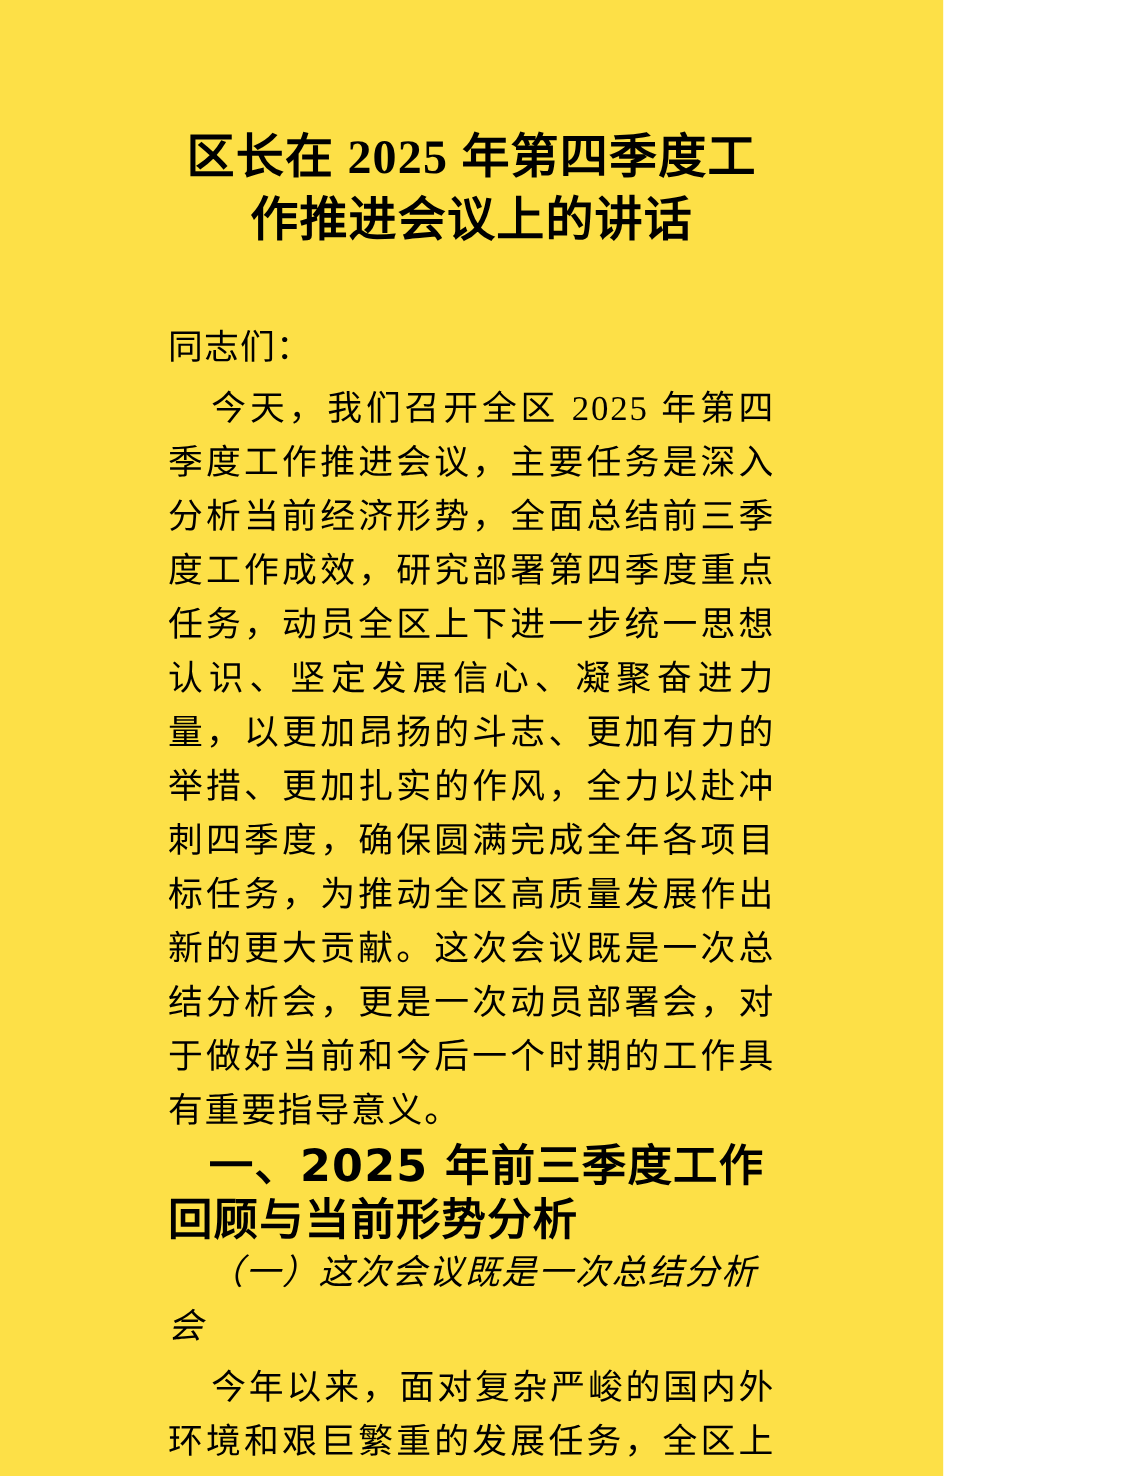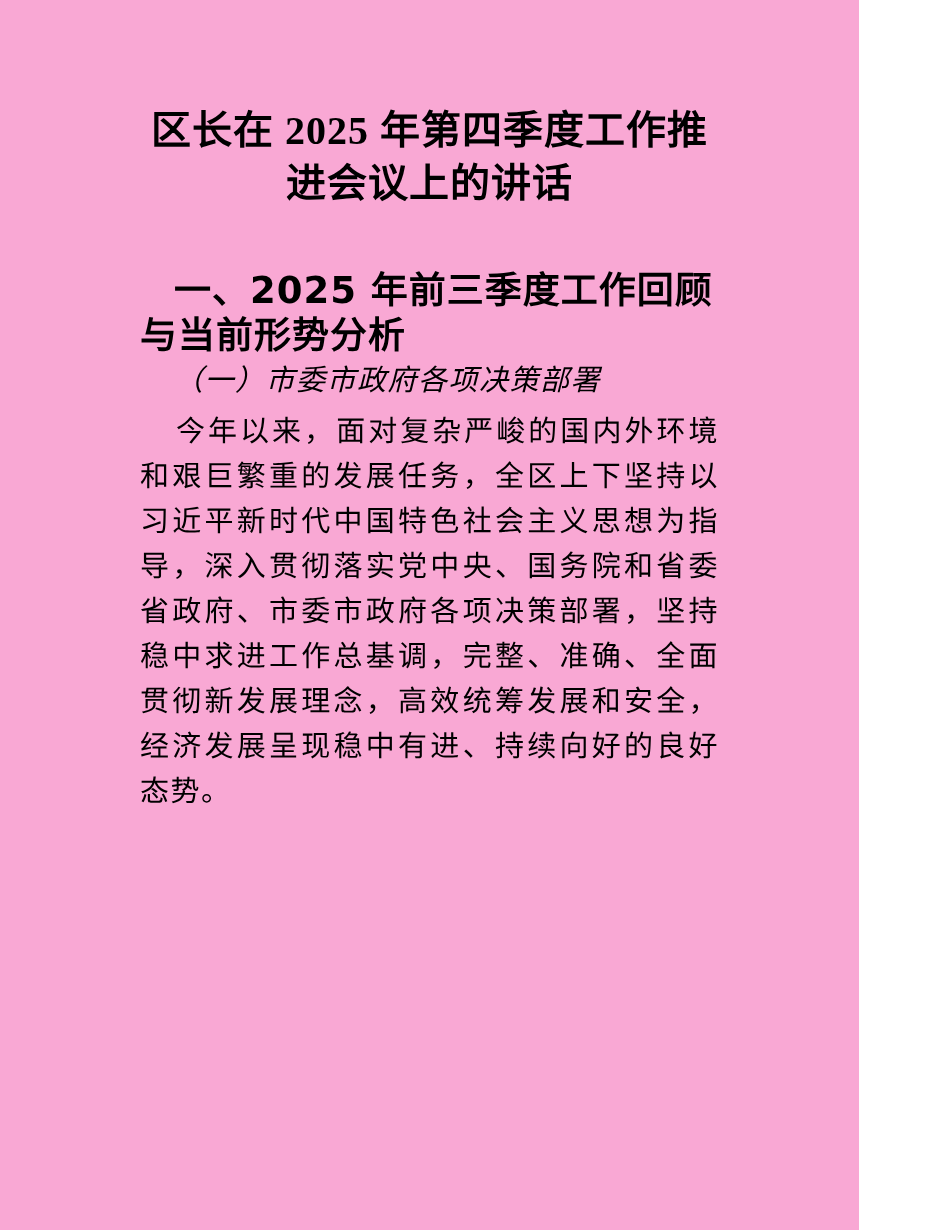--- a/index.html
+++ b/index.html
@@ -2,24 +2,24 @@
 <html lang="zh-CN"><head>
 <meta charset="utf-8">
 <style>
   html, body {
     margin: 0;
     padding: 0;
     background: #ffffff;
   }
   .page {
     position: relative;
-    width: 859px;
+    width: 786px;
     height: 1230px;
     box-sizing: border-box;
-    background: #f9a8d4;
+    background: #fde047;
     color: #000000;
     padding: 104px 140px 0 140px;
     overflow: hidden;
     font-family: "Liberation Serif", "DejaVu Serif", serif;
   }
   .title {
     margin: 0 0 58px 0;
     font-size: 40px;
     line-height: 53px;
     font-weight: bold;
@@ -62,21 +62,23 @@
     letter-spacing: 1.5px;
   }
 </style>
 </head>
 <body>
 
 <div class="page">
 
   <h1 class="title">区长在 2025 年第四季度工作推进会议上的讲话</h1>
 
+  <p class="salutation">同志们：</p>
 
+  <p class="para indent">今天，我们召开全区 2025 年第四季度工作推进会议，主要任务是深入分析当前经济形势，全面总结前三季度工作成效，研究部署第四季度重点任务，动员全区上下进一步统一思想认识、坚定发展信心、凝聚奋进力量，以更加昂扬的斗志、更加有力的举措、更加扎实的作风，全力以赴冲刺四季度，确保圆满完成全年各项目标任务，为推动全区高质量发展作出新的更大贡献。这次会议既是一次总结分析会，更是一次动员部署会，对于做好当前和今后一个时期的工作具有重要指导意义。</p>
 
   <h2 class="h-section">一、2025 年前三季度工作回顾与当前形势分析</h2>
 
-  <h3 class="h-sub">（一）市委市政府各项决策部署</h3>
+  <h3 class="h-sub">（一）这次会议既是一次总结分析会</h3>
 
   <p class="para indent">今年以来，面对复杂严峻的国内外环境和艰巨繁重的发展任务，全区上下坚持以习近平新时代中国特色社会主义思想为指导，深入贯彻落实党中央、国务院和省委省政府、市委市政府各项决策部署，坚持稳中求进工作总基调，完整、准确、全面贯彻新发展理念，高效统筹发展和安全，经济发展呈现稳中有进、持续向好的良好态势。</p>
 
 </div>
 
 </body></html>

